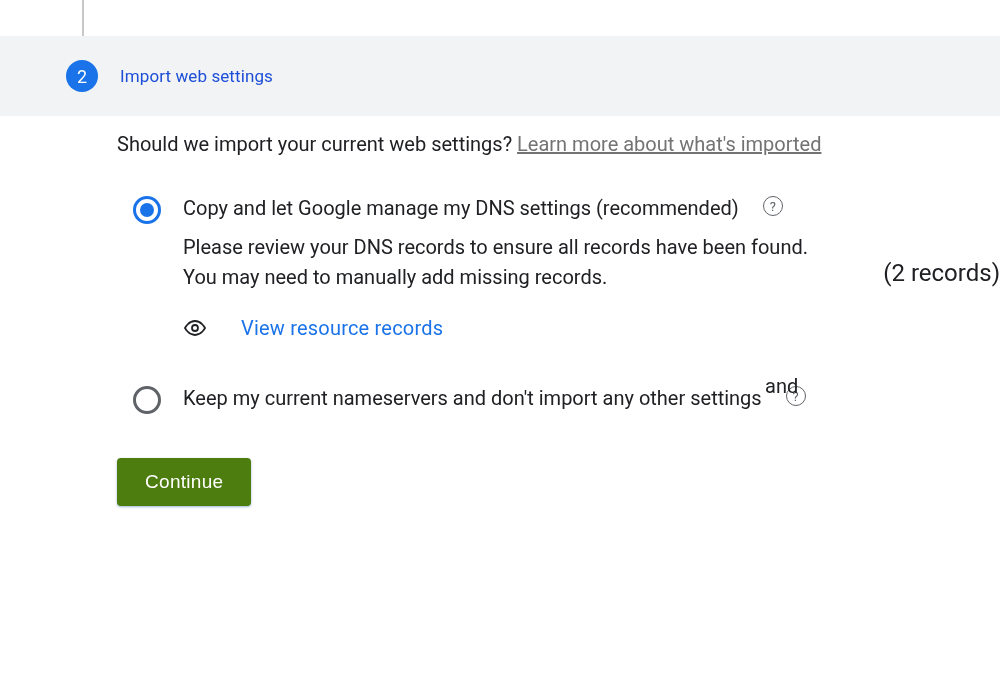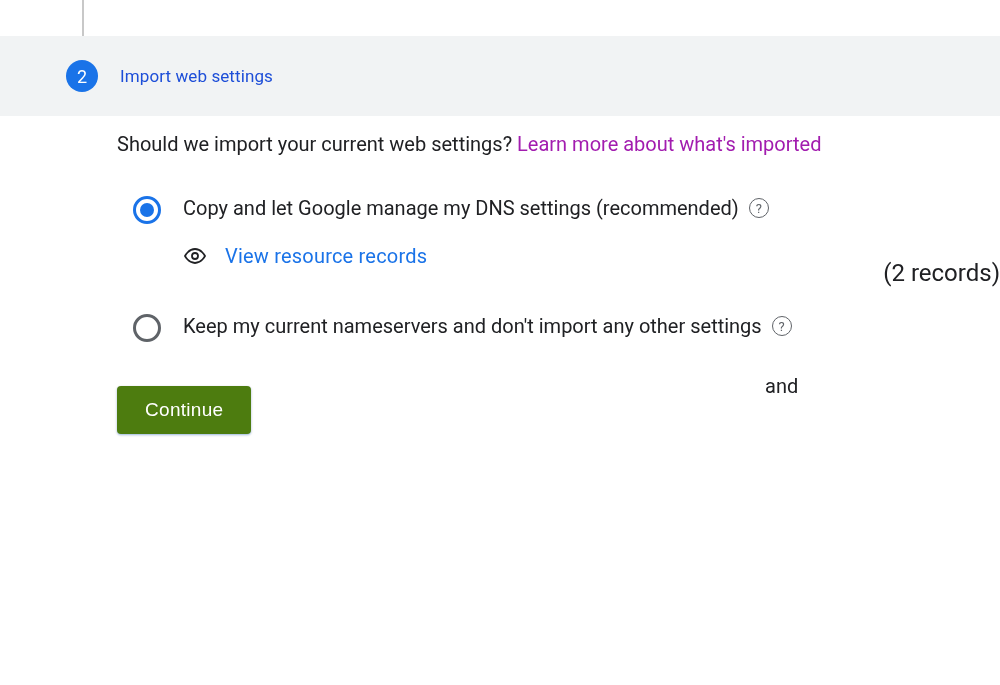--- a/index.html
+++ b/index.html
@@ -60,21 +60,22 @@
     left: 117px;
     right: 0;
     padding-top: 16px;
   }
   .prompt-row {
     font-size: 20px;
     color: #202124;
     display: block;
   }
   .learn-link {
-    color: #a21caf;
+    color: #737373;
+    text-decoration: underline;
     cursor: pointer;
   }
   .option {
     display: flex;
     align-items: flex-start;
     gap: 22px;
     margin-top: 40px;
     margin-left: 16px;
   }
   .option2 { margin-top: 46px; }
@@ -98,22 +99,22 @@
     margin-left: -7px; margin-top: -7px;
     border-radius: 50%;
     background: #1a73e8;
   }
   .radio-unselected {
     border: 3px solid #5f6368;
   }
   .option-body { flex: 1; }
   .option-label-row {
     display: flex;
-    align-items: center;
-    gap: 10px;
+    align-items: flex-start;
+    gap: 24px;
   }
   .option-label {
     font-size: 20px;
     color: #202124;
   }
   .help-circle {
     width: 20px;
     height: 20px;
     border: 1.6px solid #5f6368;
     border-radius: 50%;
@@ -153,21 +154,21 @@
   }
   .review-note {
     margin-top: 12px;
     font-size: 20px;
     color: #202124;
     line-height: 1.5;
   }
   .view-records {
     display: flex;
     align-items: center;
-    gap: 18px;
+    gap: 34px;
     margin-top: 24px;
     cursor: pointer;
     width: fit-content;
   }
   .eye-icon { width: 24px; height: 24px; color: #202124; }
   .view-records-label {
     font-size: 20px;
     color: #1a73e8;
     letter-spacing: 0.2px;
   }
@@ -211,20 +212,24 @@
 
     <div class="option">
       <div class="radio radio-selected"></div>
       <div class="option-body">
         <div class="option-label-row">
           <span class="option-label">Copy and let Google manage my DNS settings (recommended)</span>
           <span class="help-circle">?</span>
         </div>
 
 
+        <div class="review-note">
+          <div>Please review your DNS records to ensure all records have been found.</div>
+          <div>You may need to manually add missing records.</div>
+        </div>
 
         <div class="view-records">
           <svg class="eye-icon" viewBox="0 0 24 24" fill="none" stroke="#202124" stroke-width="1.8" stroke-linecap="round" stroke-linejoin="round">
             <path d="M2 12s3.5-7 10-7 10 7 10 7-3.5 7-10 7S2 12 2 12z"></path>
             <circle cx="12" cy="12" r="3"></circle>
           </svg>
           <span class="view-records-label">View resource records</span>
         </div>
 
       </div>

